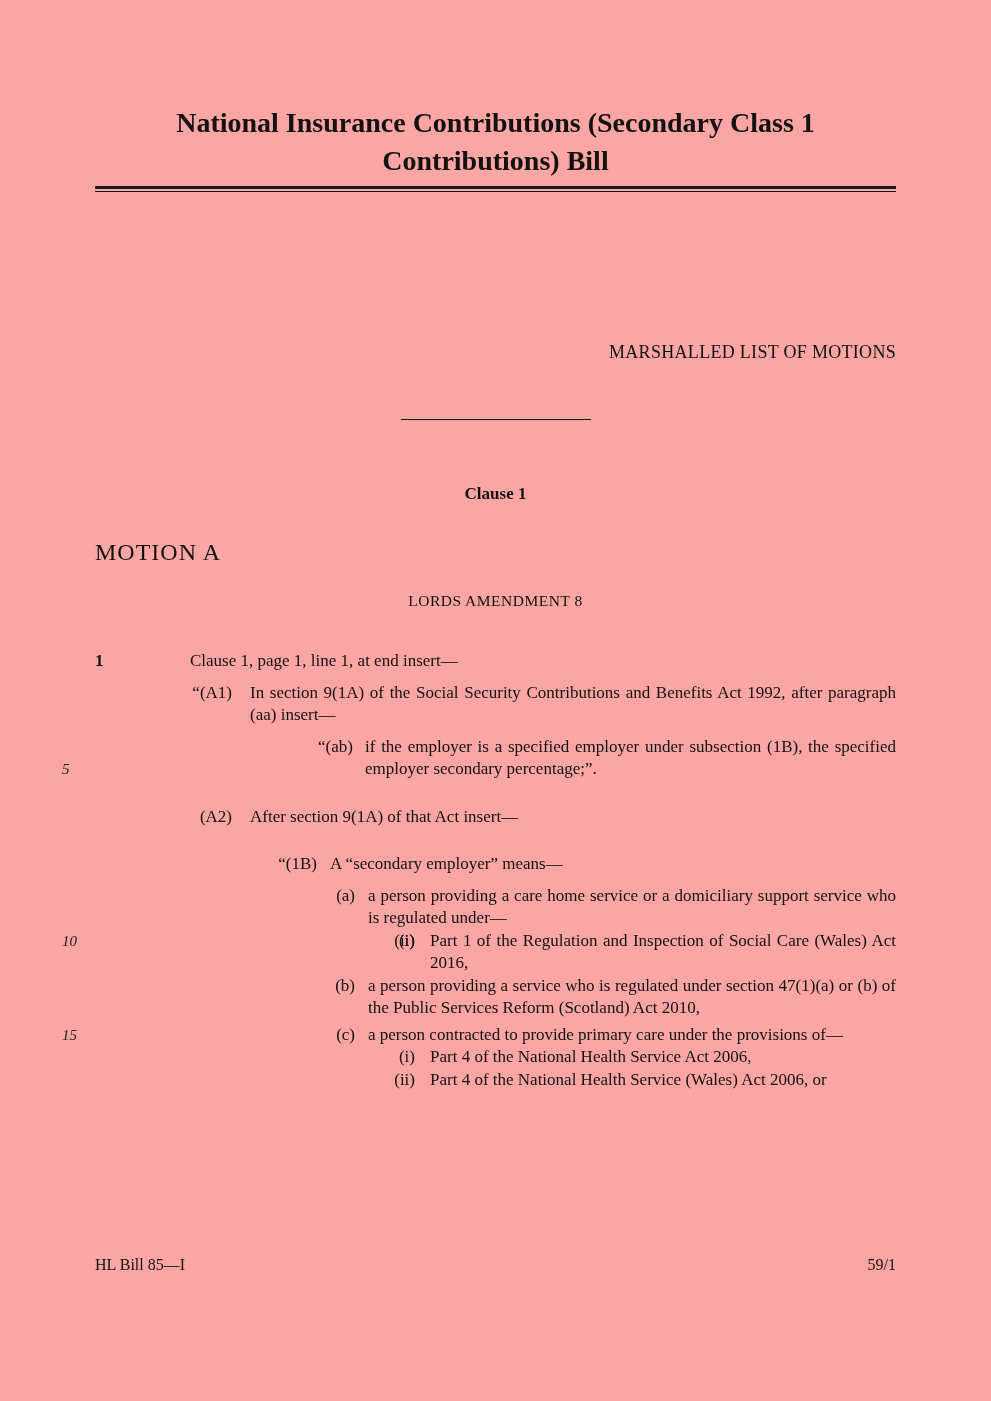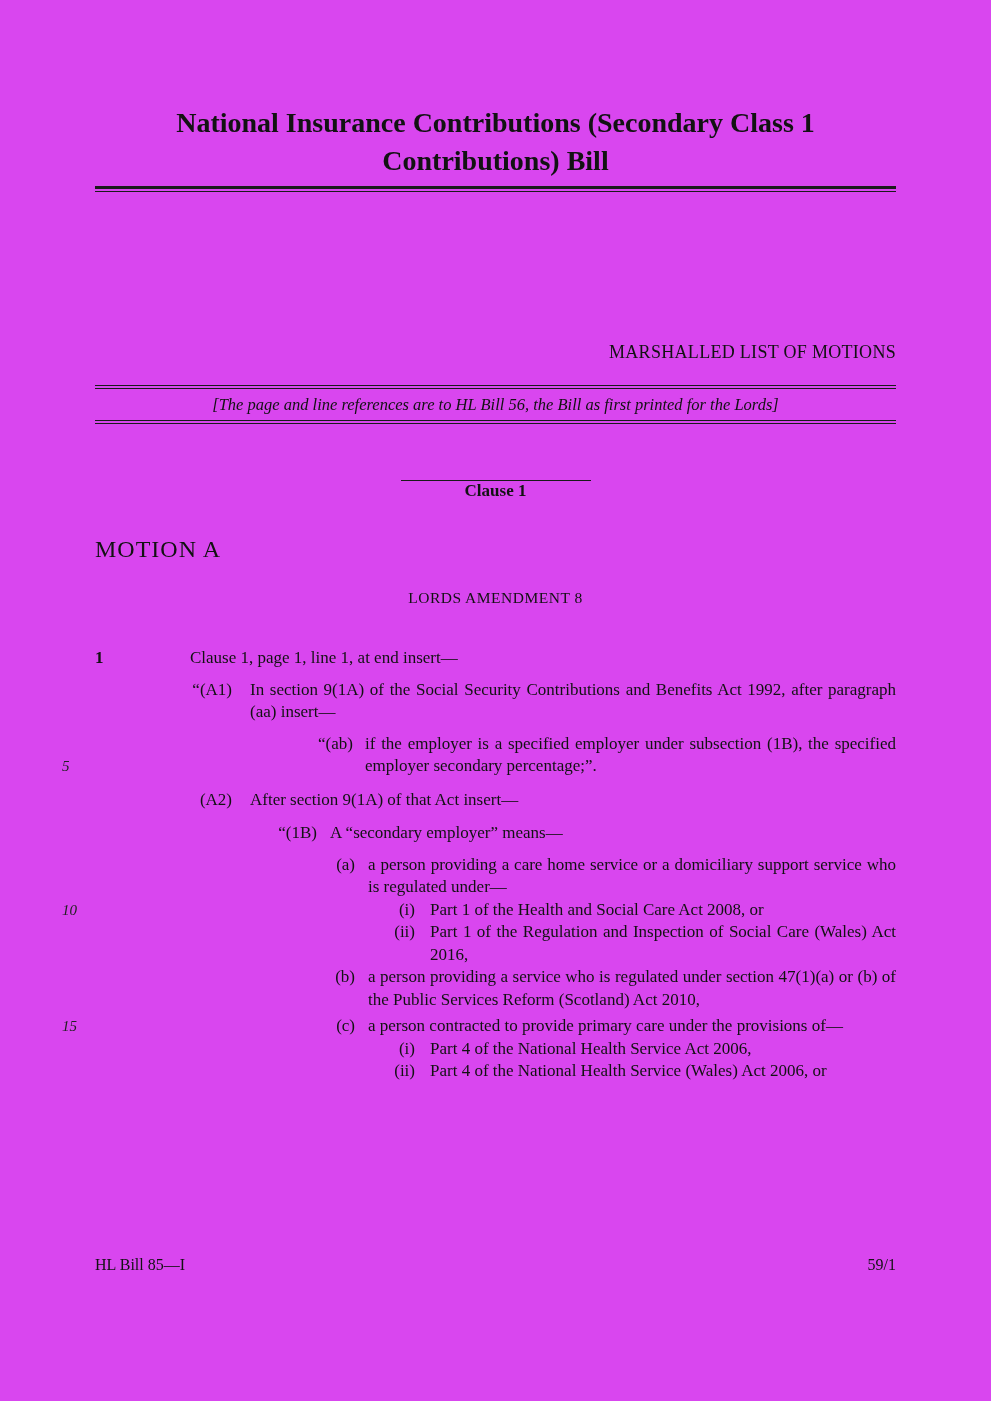--- a/index.html
+++ b/index.html
@@ -7,21 +7,21 @@
   body {
     font-family: "Liberation Serif", "DejaVu Serif", serif;
     color: #121212;
     -webkit-font-smoothing: antialiased;
   }
   .page {
     position: relative;
     width: 991px;
     height: 1401px;
     margin: 0 auto;
-    background: #d946ef;
+    background: #fca5a5;
     overflow: hidden;
     text-decoration: underline;
   }
   .content {
     position: absolute;
     left: 95px;
     right: 95px;
     top: 0;
   }
   .doc-title {
@@ -60,20 +60,21 @@
     text-align: center;
     font-size: 16.5px;
     padding: 6px 0 5px 0;
   }
   .short-rule {
     margin: 56px auto 0 auto;
     width: 190px;
     border-top: 1.5px solid #1a1a1a;
   }
   .clause-heading {
+    margin-top: 64px;
     text-align: center;
     font-weight: bold;
     font-size: 17px;
   }
   .motion-heading {
     margin-top: 35px;
     text-align: left;
     font-size: 24px;
     letter-spacing: 1px;
   }
@@ -93,21 +94,21 @@
     text-align: justify;
     margin-top: 0;
   }
   .para .label {
     position: absolute;
     top: 0;
     white-space: nowrap;
     text-align: right;
   }
   .mt-9  { margin-top: 9px; }
-  .mt-11 { margin-top: 11px; }
+  .mt-11 { margin-top: 25px; }
   .mt-4  { margin-top: 4px; }
 
   .p-lead { padding-left: 95px; }
   .p-lead .label { left: 0; width: 20px; text-align: left; font-weight: bold; }
 
   .p-a { padding-left: 155px; }
   .p-a .label { left: 75px; width: 62px; }
 
   .p-ab { padding-left: 270px; }
   .p-ab .label { left: 192px; width: 66px; }
@@ -147,25 +148,20 @@
 <body>
 
 <div class="page">
   <div class="content">
 
     <h1 class="doc-title">National Insurance Contributions (Secondary Class 1 Contributions) Bill</h1>
     <div class="rule-title"></div>
 
     <div class="list-heading">MARSHALLED LIST OF MOTIONS</div>
 
-    <div class="refbox">
-      <div class="rule-thin"></div>
-      <div class="ref-note">[The page and line references are to HL Bill 56, the Bill as first printed for the Lords]</div>
-      <div class="rule-thin"></div>
-    </div>
 
     <div class="short-rule"></div>
 
     <div class="clause-heading">Clause 1</div>
     <div class="motion-heading">MOTION A</div>
     <div class="amendment-heading">LORDS AMENDMENT 8</div>
 
     <div class="amendment">
 
       <div class="para p-lead">
@@ -195,21 +191,20 @@
       </div>
 
       <div class="para p-abc mt-9">
         <span class="label">(a)</span>
         <span class="text">a person providing a care home service or a domiciliary support service who is regulated under—</span>
       </div>
 
       <div class="para p-rom">
         <span class="linenum ln-1">10</span>
         <span class="label">(i)</span>
-        <span class="text">Part 1 of the Health and Social Care Act 2008, or</span>
       </div>
 
       <div class="para p-rom">
         <span class="label">(ii)</span>
         <span class="text">Part 1 of the Regulation and Inspection of Social Care (Wales) Act 2016,</span>
       </div>
 
       <div class="para p-abc">
         <span class="label">(b)</span>
         <span class="text">a person providing a service who is regulated under section 47(1)(a) or (b) of the Public Services Reform (Scotland) Act 2010,</span>

